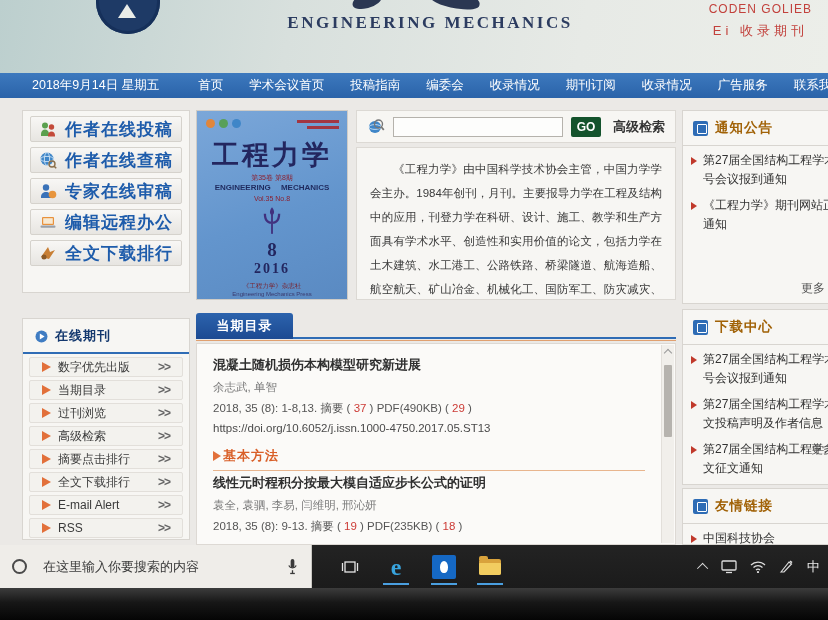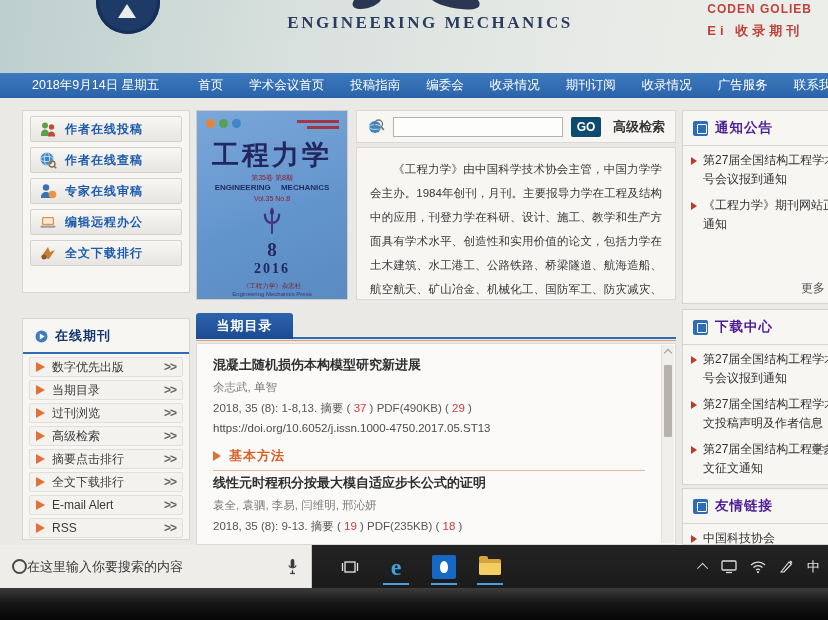--- a/index.html
+++ b/index.html
@@ -13,45 +13,45 @@
     background:linear-gradient(100deg,#bccfce 0%,#d8e0dd 35%,#e7eae6 70%,#eceee9 100%); }
   .banner-logo { left:96px; top:-30px; width:64px; height:64px; border-radius:50%;
     background:#1e3a66; box-shadow:inset 0 0 0 3px #16305a; }
   .banner-logo::after { content:""; position:absolute; left:22px; top:34px; width:18px; height:14px;
     background:#e9ece8; clip-path:polygon(50% 0,100% 100%,0 100%); }
   .brush1 { left:352px; top:-7px; width:30px; height:15px; background:#2b3752; border-radius:60% 40% 55% 45%; transform:rotate(-14deg); }
   .brush2 { left:428px; top:-9px; width:52px; height:17px; background:#2b3752; border-radius:45% 55% 40% 60%; transform:rotate(9deg); }
   .banner-title { left:240px; top:13px; width:380px; text-align:center;
     font-family:"Liberation Serif","DejaVu Serif",serif; font-size:17px; font-weight:700;
     letter-spacing:2.5px; color:#2c3c60; }
-  .banner-red { right:16px; top:2px; color:#c2413c; font-weight:700; }
+  .banner-red { right:16px; top:2px; text-align:center; color:#c2413c; font-weight:400; }
   .banner-red .coden { font-size:12px; letter-spacing:1px; }
   .banner-red .ei { font-size:13px; letter-spacing:4px; margin-top:6px; }
 
   
   .nav { left:0; top:73px; width:828px; height:25px; background:linear-gradient(#3d79be,#2a63a9);
     display:flex; align-items:center; color:#fff; font-size:12.5px; }
   .nav-date { margin-left:32px; margin-right:26px; white-space:nowrap; }
   .nav-item { padding:0 13px; white-space:nowrap; cursor:pointer; }
 
   
   .sbox { background:#f7f6f3; border:1px solid #d8d5d0; }
   .sbox-head { display:flex; align-items:center; gap:7px; padding:8px 10px 7px 12px;
     border-bottom:2px solid #2f6cb5; }
   .sbox-head .ttl { font-size:13px; font-weight:700; color:#14386e; letter-spacing:1px; }
 
   
   .office { left:22px; top:110px; width:168px; height:183px; }
   .office-btn { height:26px; margin:5px 7px; display:flex; align-items:center; gap:8px; padding-left:8px;
     background:linear-gradient(#f8f7f5,#e7e5e1); border:1px solid #d5d2cc; border-radius:2px; cursor:pointer; }
-  .office-btn .lbl { font-size:12px; font-weight:700; color:#1e5cab; letter-spacing:1px; white-space:nowrap; }
+  .office-btn .lbl { font-size:17px; font-weight:700; color:#1e5cab; letter-spacing:1px; white-space:nowrap; }
 
   
   .journal { left:22px; top:318px; width:168px; height:222px; }
-  .jrow { height:20px; margin:3px 6px; padding:0 6px; display:flex; align-items:center; gap:7px;
+  .jrow { height:20px; margin:3px 6px; padding:0 12px; display:flex; align-items:center; gap:7px;
     background:#f3f2ee; border:1px solid #e2dfda; border-radius:2px; cursor:pointer; }
   .jrow .arr { width:0; height:0; border-left:9px solid #e2703a; border-top:5.5px solid transparent; border-bottom:5.5px solid transparent; }
   .jrow .lbl { flex:1; font-size:12px; color:#3a3a3a; white-space:nowrap; }
   .jrow .chev { font-size:12px; font-weight:700; color:#666; letter-spacing:-1px; }
 
   
   .cover { left:196px; top:110px; width:152px; height:190px; border:1px solid #cfccc7;
     background:linear-gradient(160deg,#7ba7d9 0%,#6395cd 55%,#5a8ac2 100%); text-align:center; }
   .cover .logos { position:absolute; left:9px; top:8px; display:flex; gap:4px; }
   .cover .logos span { width:9px; height:9px; border-radius:50%; display:inline-block; }
@@ -64,21 +64,21 @@
   .cover .emblem { position:absolute; left:0; right:0; top:95px; }
   .cover .issue { position:absolute; left:0; right:0; top:128px; font-family:"Liberation Serif",serif; font-size:19px; font-weight:700; color:#23265f; }
   .cover .year { position:absolute; left:0; right:0; top:150px; font-family:"Liberation Serif",serif; font-size:14px; font-weight:700; color:#23265f; letter-spacing:2px; }
   .cover .pubzh { position:absolute; left:0; right:0; top:171px; font-size:6.5px; color:#7a1f2a; }
   .cover .puben { position:absolute; left:0; right:0; top:180px; font-size:6px; color:#3a3a6e; }
 
   
   .search { left:356px; top:110px; width:320px; height:33px; background:#f7f6f3; border:1px solid #dcd9d4;
     display:flex; align-items:center; gap:8px; padding:0 10px; }
   .search input { flex:1; height:20px; border:1px solid #b5b2ac; background:#fdfdfc; font-size:12px; padding:0 4px; }
-  .go-btn { width:30px; height:20px; background:#0c4a6e; color:#fff; font-size:12px; font-weight:700;
+  .go-btn { width:30px; height:20px; background:#14532d; color:#fff; font-size:12px; font-weight:700;
     text-align:center; line-height:20px; border-radius:2px; cursor:pointer; }
   .adv { font-size:13px; font-weight:600; color:#333; margin-left:4px; white-space:nowrap; cursor:pointer; }
 
   
   .intro { left:356px; top:147px; width:320px; height:153px; background:#f7f6f3; border:1px solid #dcd9d4;
     padding:9px 13px; overflow:hidden; }
   .intro p { font-size:11.5px; line-height:24px; color:#3a3a3a; text-align:justify; text-indent:2em; }
 
   
   .tab { left:196px; top:313px; width:97px; height:26px; background:linear-gradient(#2c63ad,#1c4a92);
@@ -86,45 +86,45 @@
     border-radius:3px 3px 0 0; z-index:2; cursor:pointer; }
   .tabline-b { left:196px; top:337px; width:480px; height:2px; background:#2f6cb5; z-index:1; }
   .tabline-o { left:196px; top:340px; width:480px; height:1px; background:#e0a070; }
   .content { left:196px; top:343px; width:480px; height:202px; background:#fbfaf8; border:1px solid #ddd9d4; overflow:hidden; }
   .articles { padding:9px 30px 0 16px; }
   .art-title { font-size:13px; font-weight:700; color:#2f2f2f; margin-top:3px; cursor:pointer; }
   .art-authors { font-size:11.5px; color:#7a7a7a; margin-top:6px; }
   .art-meta { font-size:11.5px; color:#555; margin-top:6px; }
   .art-meta .num { color:#cc3a35; }
   .art-doi { font-size:11.5px; color:#4a4a4a; margin-top:6px; }
-  .sect { margin-top:13px; padding-bottom:5px; border-bottom:1px solid #e8b58e; display:flex; align-items:center; gap:8px;font-family:Liberation Mono, monospace; }
+  .sect { margin-top:13px; padding-bottom:5px; border-bottom:1px solid #e8b58e; display:flex; align-items:center; gap:2px;font-family:Liberation Mono, monospace; }
   .sect .bul { width:0; height:0; border-left:8px solid #e2703a; border-top:5px solid transparent; border-bottom:5px solid transparent; }
   .sect .lbl { font-size:13px; font-weight:700; color:#d95f28; letter-spacing:1px; }
   .art-block { margin-top:2px; }
   .scrollbar { position:absolute; right:1px; top:1px; bottom:1px; width:13px; background:#f1efeb; border-left:1px solid #e2dfda; }
   .scroll-up { position:absolute; left:3px; top:5px; width:6px; height:6px; border-left:1.5px solid #999; border-top:1.5px solid #999; transform:rotate(45deg); }
   .scroll-thumb { position:absolute; left:2px; top:20px; width:8px; height:72px; background:#b6b3ae; border-radius:1px; }
 
   
   .rbox { background:#f7f6f3; border:1px solid #d8d5d0; }
   .rbox-head { display:flex; align-items:center; gap:7px; padding:8px 10px; border-bottom:1px solid #d8d5d0; }
   .rbox-head .sq { width:15px; height:15px; border-radius:2px; background:#2e6cb5; position:relative; flex:0 0 15px; }
   .rbox-head .sq::after { content:""; position:absolute; left:3.5px; top:3.5px; width:8px; height:8px; border:1.5px solid #fff; border-radius:1px; }
-  .rbox-head .ttl { font-size:13.5px; font-weight:700; color:#4c1d95; letter-spacing:1px; }
+  .rbox-head .ttl { font-size:13.5px; font-weight:700; color:#a16207; letter-spacing:1px; }
   .ritem { display:flex; gap:6px; padding:5px 8px 2px 8px; font-size:12px; line-height:19px; color:#333; cursor:pointer; }
   .ritem .bul { flex:0 0 auto; margin-top:6px; width:0; height:0; border-left:6px solid #c0392b; border-top:4px solid transparent; border-bottom:4px solid transparent; }
   .more-link { position:absolute; font-size:12px; color:#555; cursor:pointer; }
   .notices { left:682px; top:110px; width:200px; height:194px; }
   .downloads { left:682px; top:309px; width:200px; height:176px; }
   .flinks { left:682px; top:488px; width:200px; height:57px; }
 
   
   .taskbar { left:0; top:545px; width:828px; height:43px; background:linear-gradient(#232323,#1b1b1b); }
   .tb-search { position:absolute; left:0; top:0; width:312px; height:43px; background:#efede9;
-    display:flex; align-items:center; gap:0; padding:0 12px; border-right:1px solid #c9c7c2; }
+    display:flex; align-items:center; gap:16px; padding:0 12px; border-right:1px solid #c9c7c2; }
   .cortana-ring { width:15px; height:15px; border:2px solid #4a4a4a; border-radius:50%; flex:0 0 15px; }
   .tb-search .txt { font-size:13px; color:#3a3a3a; flex:1; white-space:nowrap; overflow:hidden; }
   .tb-icon { position:absolute; top:0; width:40px; height:43px; display:flex; align-items:center; justify-content:center; cursor:pointer; }
   .tb-underline { position:absolute; bottom:3px; left:7px; width:26px; height:2px; background:#4a9fe0; }
   .edge-e { font-size:24px; font-weight:700; color:#38a4de; font-family:"Liberation Serif",serif; line-height:1; }
   .apptile { width:24px; height:24px; background:#1568c4; border-radius:2px; position:relative; }
   .apptile::after { content:""; position:absolute; left:8px; top:6px; width:8px; height:12px; background:#fff; border-radius:50% 50% 45% 45%; }
   .folder { position:relative; width:22px; height:16px; }
   .folder .back { position:absolute; left:0; top:0; width:22px; height:16px; background:#d9a33c; border-radius:2px; }
   .folder .back::before { content:""; position:absolute; left:0; top:-3px; width:9px; height:4px; background:#d9a33c; border-radius:2px 2px 0 0; }

